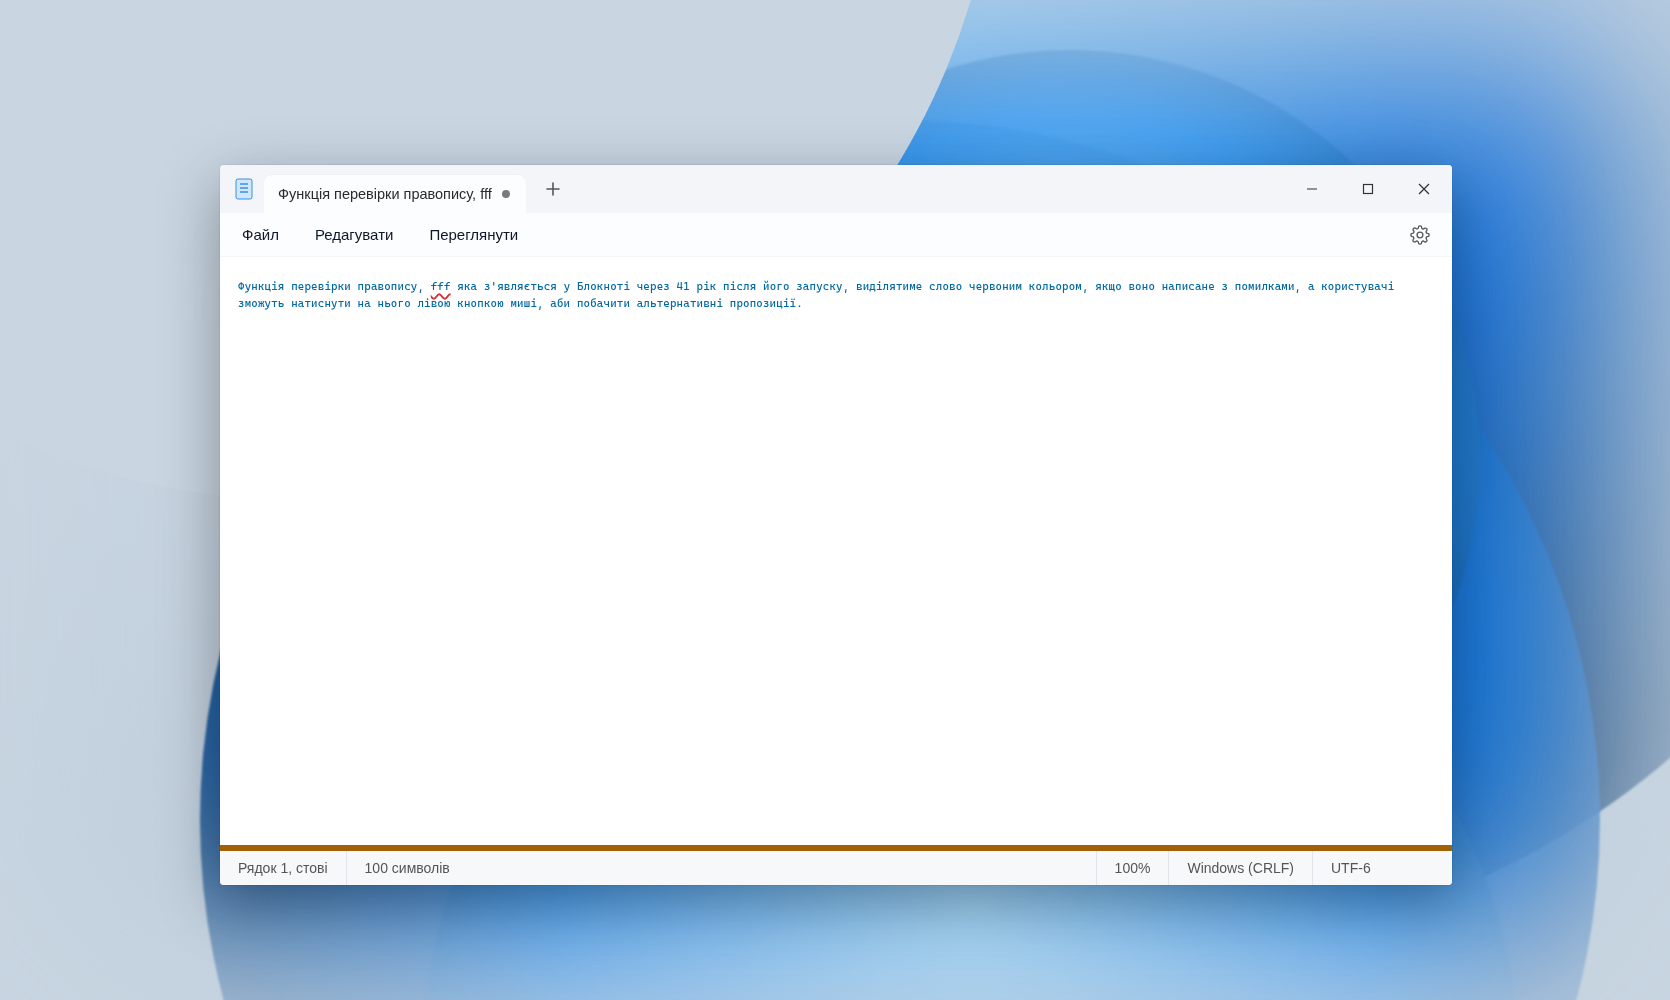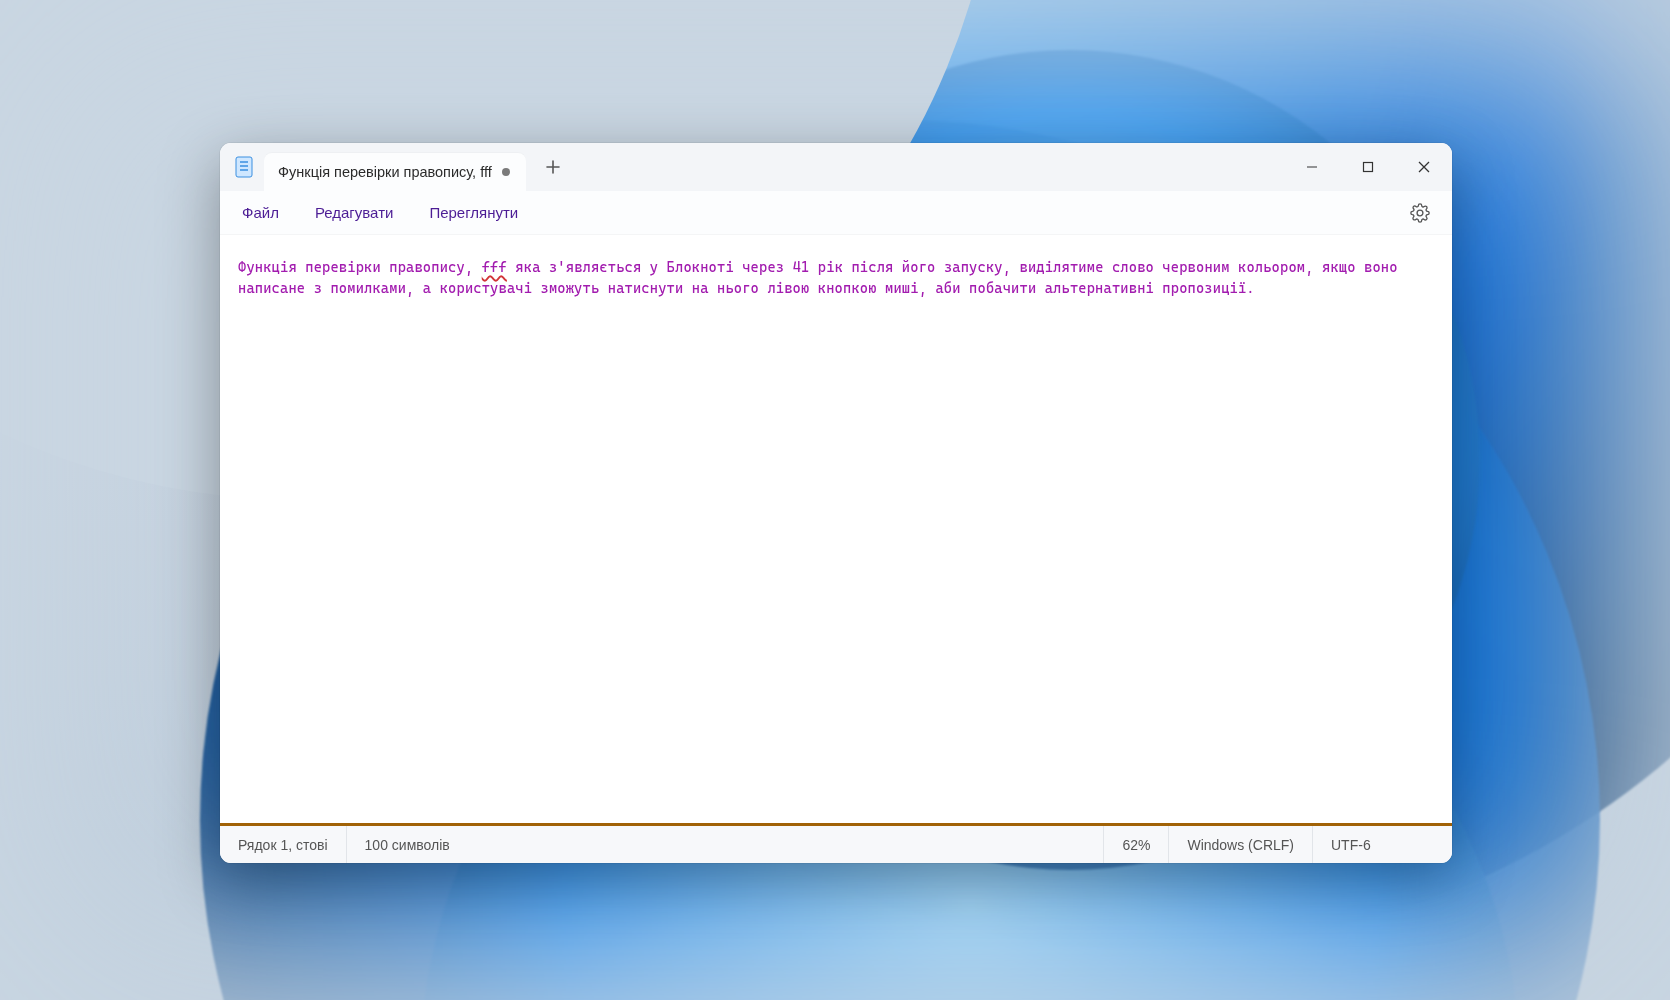--- a/index.html
+++ b/index.html
@@ -33,24 +33,24 @@
   .cut {
     position:absolute; border-radius:50%;
     background:#c9d6e2;
   }
   .c1 { width: 1400px; height:1400px; left:-400px; top:-900px;}
   .shadowcut{position:absolute;inset:0;box-shadow: inset 0 0 220px 60px #c9d6e2;}
 
   
   .window {
     position: absolute;
-    left: 220px; top: 143px;
+    left: 220px; top: 165px;
     width: 1232px; height: 720px;
     background: #ffffff;
-    border-radius: 11px;
+    border-radius: 4px;
     box-shadow: 0 18px 60px rgba(0,0,0,.35), 0 0 0 1px rgba(0,0,0,.05);
     display: flex; flex-direction: column;
     overflow: hidden;
   }
 
   .titlebar {
     height: 48px;
     background: #f3f5f8;
     display: flex; align-items: center;
     padding-left: 10px;
@@ -86,47 +86,47 @@
   .win-btn{
     width:56px;height:48px;display:flex;align-items:center;justify-content:center;color:#333;
   }
 
   .menubar{
     height:44px;background:#fcfdfe;
     display:flex;align-items:center;padding:0 8px;gap:8px;
     border-bottom:1px solid rgba(0,0,0,.03);
   }
   .menu-item{
-    padding:6px 14px;border-radius:6px;font-size:15px;color:#4c1d95;
+    padding:6px 14px;border-radius:6px;font-size:15px;color:#0f172a;
   }
   .settings-btn{
     margin-left:auto;width:36px;height:36px;border-radius:6px;
     display:flex;align-items:center;justify-content:center;color:#555;margin-right:6px;
   }
 
   .editor{
     flex:1;
     padding:22px 18px;
     font-family: Consolas, "Cascadia Mono", monospace;
-    font-size:14px;
+    font-size:11px;
     line-height:1.5;
-    color:#a21caf;
+    color:#0369a1;
     white-space:pre-wrap;
     overflow:auto;
     letter-spacing:.2px;
   }
   .sp-err{
     text-decoration: underline wavy #d13438;
     text-decoration-thickness: 2px;
     text-underline-offset: 3px;
   }
 
   .statusbar{
     height:40px;background:#f7f8fa;
-    border-top:3px solid #a16207;
+    border-top:6px solid #a16207;
     display:flex;align-items:center;
     font-size:14px;color:#555;
   }
   .status-cell{
     padding:0 18px;height:100%;display:flex;align-items:center;
   }
   .sep{border-left:1px solid #e2e5e9;}
   .spacer{flex:1;}
 </style>
 </head>
@@ -191,18 +191,18 @@
       </svg>
     </div>
   </div>
 
   <div class="editor"><span>Функція перевірки правопису, </span><span class="sp-err">fff</span><span> яка з'являється у Блокноті через 41 рік після його запуску, виділятиме слово червоним кольором, якщо воно написане з помилками, а користувачі зможуть натиснути на нього лівою кнопкою миші, аби побачити альтернативні пропозиції.</span></div>
 
   <div class="statusbar">
     <div class="status-cell">Рядок 1, стові</div>
     <div class="status-cell sep">100 символів</div>
     <div class="spacer"></div>
-    <div class="status-cell sep">62%</div>
+    <div class="status-cell sep">100%</div>
     <div class="status-cell sep">Windows (CRLF)</div>
     <div class="status-cell sep" style="min-width:140px">UTF-6</div>
   </div>
 
 </div>
 
 </body></html>

